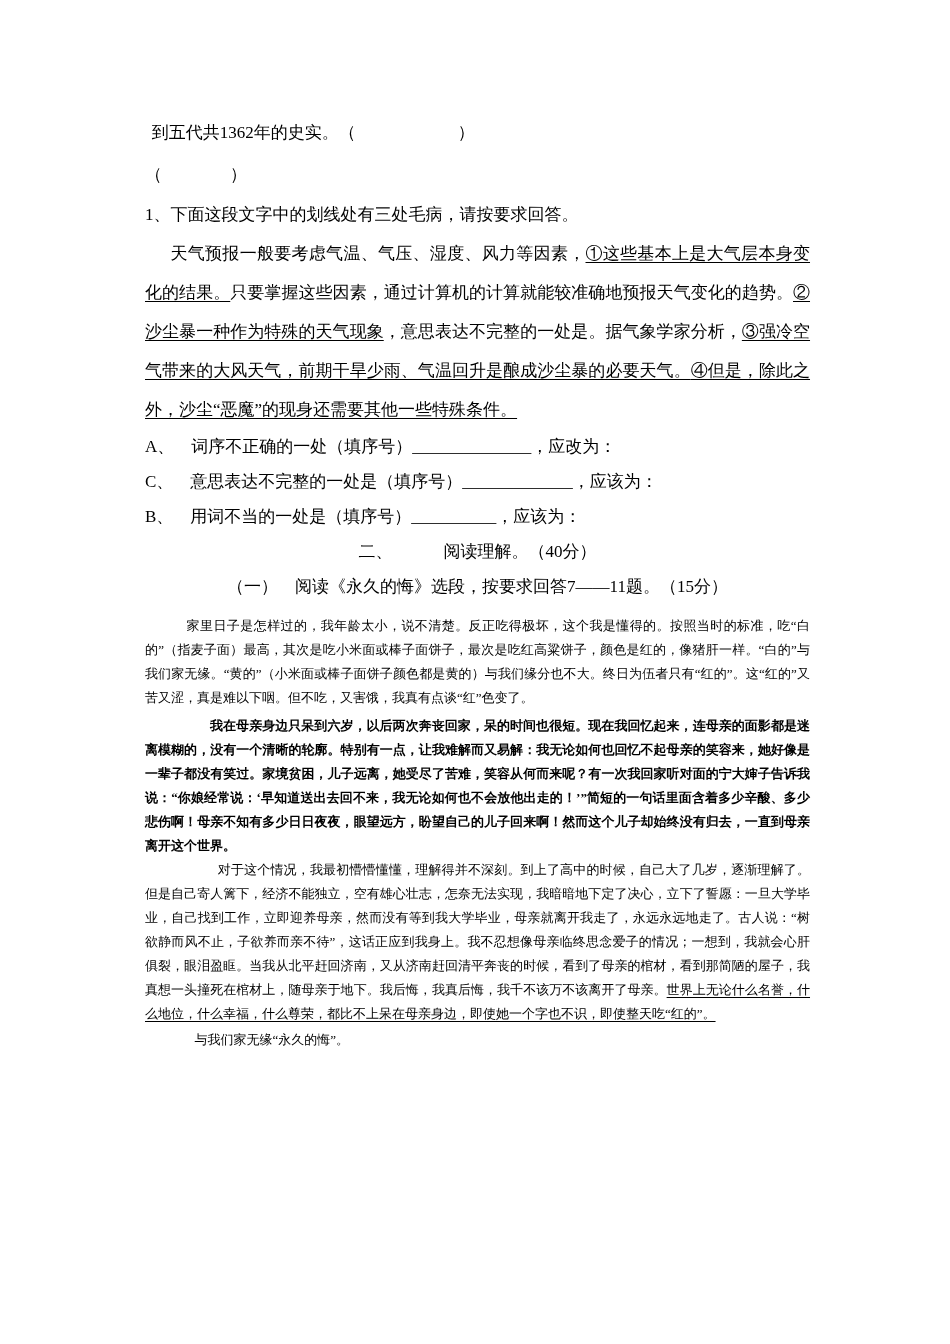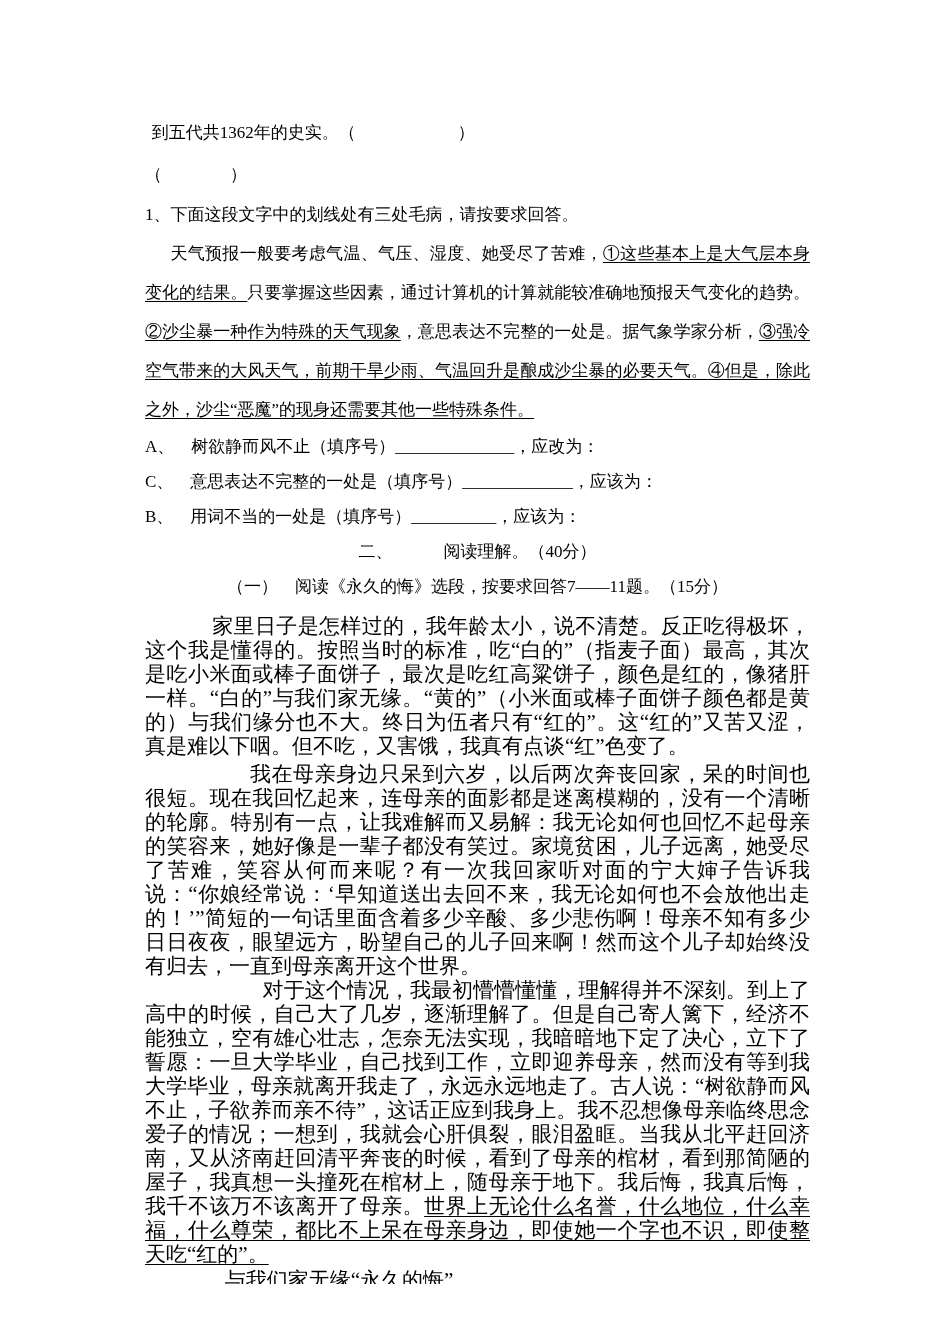--- a/index.html
+++ b/index.html
@@ -21,26 +21,26 @@
   .q6-passage {
     font-size: 17px;
     line-height: 39px;
     text-align: justify;
     text-indent: 1.5em;
   }
   .subq    { font-size: 17px; line-height: 35px; }
   .heading { font-size: 17px; line-height: 35px; text-align: center; }
   .passage { margin-top: 10px; }
   .passage p {
-    font-size: 21px;
+    font-size: 13px;
     line-height: 24px;
     text-align: justify;
   }
   .p1 { text-indent: 3.2em; }
-  .p2 { text-indent: 5em;   margin-top: 4px; }
+  .p2 { text-indent: 5em;   margin-top: 4px; font-weight: bold; }
   .p3 { text-indent: 5.6em; }
   .p4 { text-indent: 3.8em; margin-top: 2px; }
   .u {
     text-decoration: underline;
     text-decoration-thickness: 1px;
     text-underline-offset: 3px;
   }
 </style>
 </head>
 <body>
@@ -48,23 +48,23 @@
 <div class="page">
   <main class="content">
 
     <p class="lh42 first-indent">到五代共1362年的史实。（　　　　　　）</p>
 
 
     <p class="lh42">（　　　　）</p>
 
     <p class="prompt">1、下面这段文字中的划线处有三处毛病，请按要求回答。</p>
 
-    <p class="q6-passage"><span>天气预报一般要考虑气温、气压、湿度、她受尽了苦难，</span><span class="u">①这些基本上是大气层本身变化的结果。</span><span>只要掌握这些因素，通过计算机的计算就能较准确地预报天气变化的趋势。</span><span class="u">②沙尘暴一种作为特殊的天气现象</span><span>，意思表达不完整的一处是。据气象学家分析，</span><span class="u">③强冷空气带来的大风天气，前期干旱少雨、气温回升是酿成沙尘暴的必要天气。</span><span class="u">④但是，除此之外，沙尘“恶魔”的现身还需要其他一些特殊条件。</span></p>
+    <p class="q6-passage"><span>天气预报一般要考虑气温、气压、湿度、风力等因素，</span><span class="u">①这些基本上是大气层本身变化的结果。</span><span>只要掌握这些因素，通过计算机的计算就能较准确地预报天气变化的趋势。</span><span class="u">②沙尘暴一种作为特殊的天气现象</span><span>，意思表达不完整的一处是。据气象学家分析，</span><span class="u">③强冷空气带来的大风天气，前期干旱少雨、气温回升是酿成沙尘暴的必要天气。</span><span class="u">④但是，除此之外，沙尘“恶魔”的现身还需要其他一些特殊条件。</span></p>
 
-    <p class="subq">A、　树欲静而风不止（填序号）______________，应改为：</p>
+    <p class="subq">A、　词序不正确的一处（填序号）______________，应改为：</p>
 
     <p class="subq">C、　意思表达不完整的一处是（填序号）_____________，应该为：</p>
 
     <p class="subq">B、　用词不当的一处是（填序号）__________，应该为：</p>
 
     <p class="heading">二、　　　阅读理解。（40分）</p>
 
     <p class="heading">（一）　阅读《永久的悔》选段，按要求回答7——11题。（15分）</p>
 
     <div class="passage">

